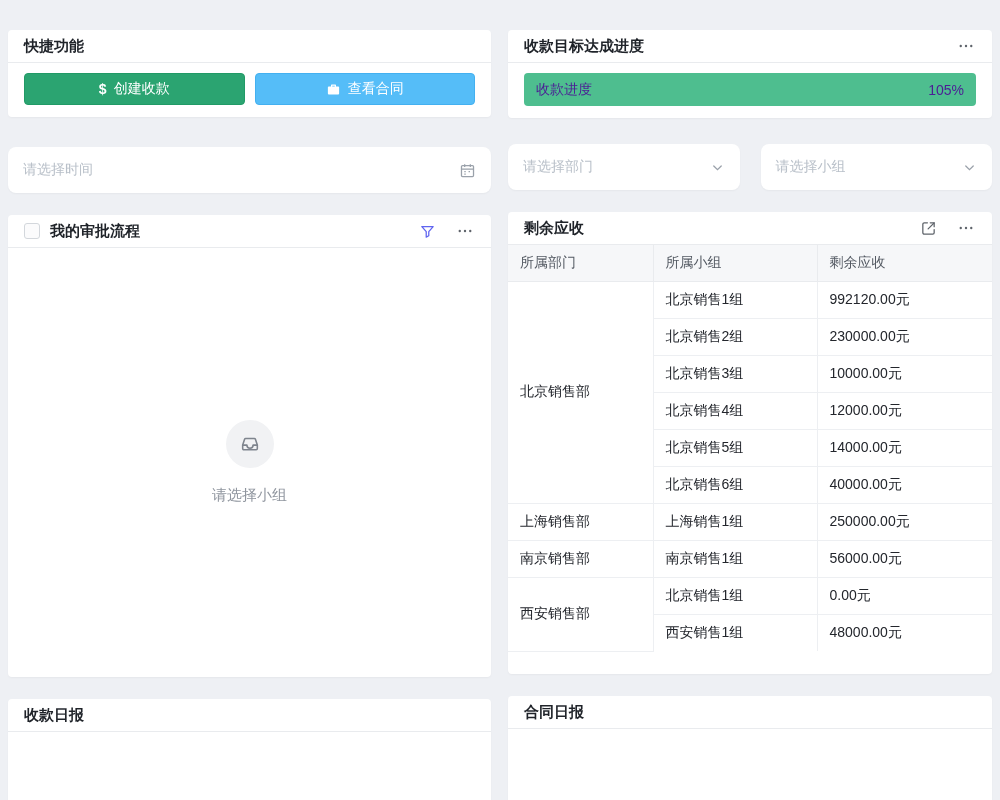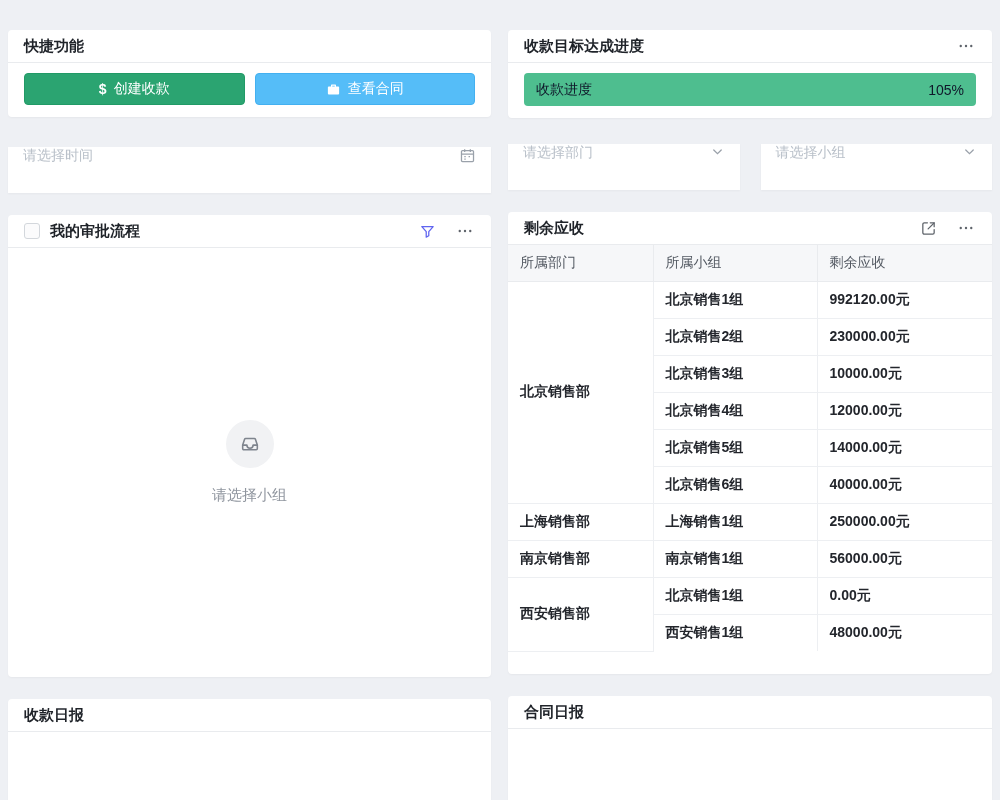--- a/index.html
+++ b/index.html
@@ -38,29 +38,29 @@
   }
   .btn-green { background: #2ba471; border: 1px solid #219a66; }
   .btn-blue  { background: #55bdf8; border: 1px solid #43b0f0; }
   .btn .dollar { font-weight: 700; font-size: 14px; }
 
   
   .progress-wrap { padding: 10px 16px 12px 16px; }
   .progress-bar {
     height: 33px; border-radius: 4px; background: #4ebe8f;
     display: flex; align-items: center; justify-content: space-between;
-    padding: 0 12px; color: #0f172a; font-size: 14px;
+    padding: 0 12px; color: #4c1d95; font-size: 14px;
   }
 
   
   .filter-row { display: flex; gap: 21px; margin-top: 26px; }
   .input-box {
-    flex: 1; height: 46px; background: #fff; border-radius: 0;
+    flex: 1; height: 46px; background: #fff; border-radius: 8px;
     box-shadow: 0 1px 2px rgba(0,0,0,0.04);
-    display: flex; justify-content: space-between;
+    display: flex; align-items: center; justify-content: space-between;
     padding: 0 15px; cursor: pointer;
   }
   .placeholder { color: #b9c0c9; font-size: 14px; }
 
   
   .tall-card { margin-top: 22px; height: 462px; display: flex; flex-direction: column; }
   .checkbox {
     width: 16px; height: 16px; border: 1px solid #d3d7dc; border-radius: 3px;
     background: #fbfbfc; margin-right: 10px; cursor: pointer;
   }
@@ -75,21 +75,20 @@
   .rc-table { width: 100%; border-collapse: collapse; font-size: 14px; table-layout: fixed; }
   .rc-table th {
     background: #f6f7f9; color: #545a63; font-weight: 400; text-align: left;
     height: 36px; padding: 0 12px;
     border-bottom: 1px solid #e9ebee; border-right: 1px solid #e9ebee;
   }
   .rc-table td {
     height: 37px; padding: 0 12px; color: #23262c;
     border-bottom: 1px solid #edeff2; border-right: 1px solid #edeff2;
     background: #fff;
-    font-weight: bold;
   }
   .rc-table th:last-child, .rc-table td:last-child { border-right: none; }
   .rc-table tr:last-child td { border-bottom: none; }
 
   
   .daily-card { margin-top: 22px; height: 160px; }
 </style>
 </head>
 <body>
 

